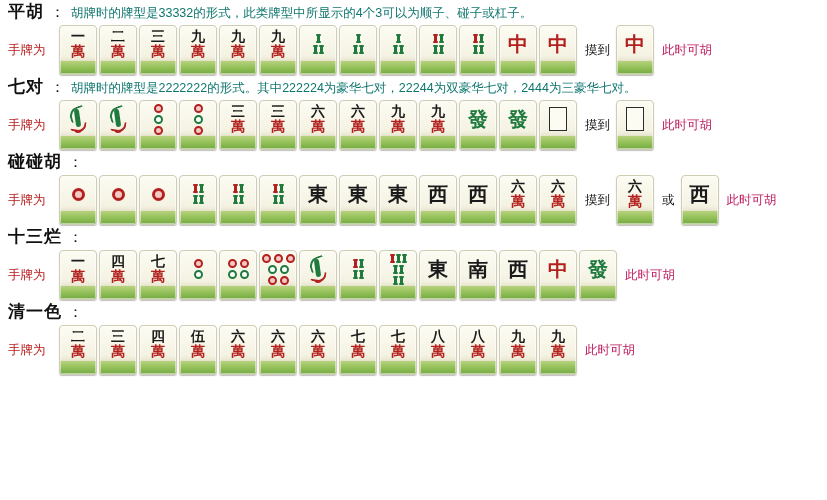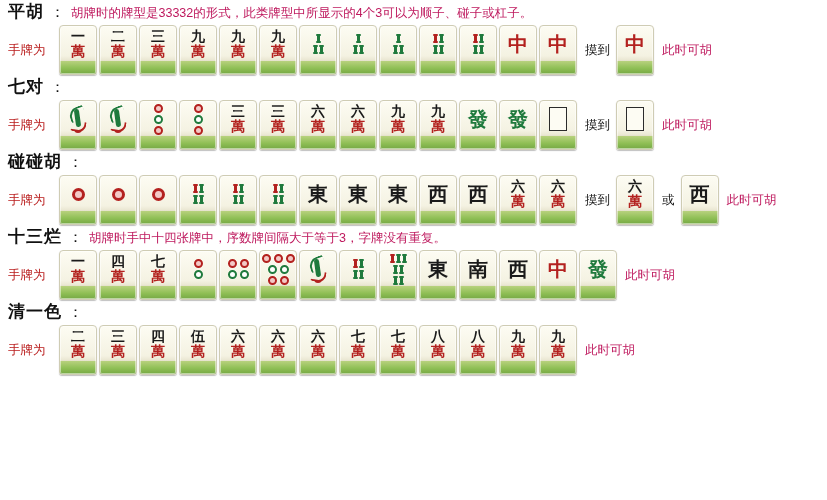--- a/index.html
+++ b/index.html
@@ -14,21 +14,21 @@
 
   .section{position:relative;padding:0 8px;}
 
   .head-row{display:flex;align-items:baseline;gap:6px;margin:0 0 2px 0;}
   .head-title{
     font-size:17px;font-weight:bold;color:#111;letter-spacing:1px;
     white-space:nowrap;
   }
   .head-colon{font-size:15px;color:#111;}
   .head-desc{
-    font-size:12.5px;color:#be185d;line-height:1.35;
+    font-size:12.5px;color:#0f766e;line-height:1.35;
   }
 
   .tiles-row{display:flex;align-items:center;gap:0px;}
   .row-label{
     font-size:12.5px;color:#b91c1c;white-space:nowrap;margin-right:3px;
     min-width:48px;
   }
 
   
   .tile{
@@ -240,20 +240,21 @@
               </div>
             </div>
           </div>
           <div class="tail-text">此时可胡</div>
         </div>
       </div>
       <div class="section">
         <div class="head-row">
           <div class="head-title">七对</div>
           <div class="head-colon">：</div>
+          <div class="head-desc">胡牌时的牌型是2222222的形式。其中222224为豪华七对，22244为双豪华七对，2444为三豪华七对。</div>
         </div>
         <div class="tiles-row">
           <div class="row-label">手牌为</div>
           <div style="display: flex;">
             <div class="tile">
               <div class="face">
                 <div class="bird">
                   <div class="wing"></div>
                   <div class="body"></div>
                   <div class="tail"></div>
@@ -496,21 +497,20 @@
               </div>
             </div>
           </div>
           <div class="tail-text">此时可胡</div>
         </div>
       </div>
       <div class="section">
         <div class="head-row">
           <div class="head-title">十三烂</div>
           <div class="head-colon">：</div>
-          <div class="head-desc">胡牌时手中十四张牌中，序数牌间隔大于等于3，字牌没有重复。</div>
         </div>
         <div class="tiles-row">
           <div class="row-label">手牌为</div>
           <div style="display: flex;">
             <div class="tile">
               <div class="face">
                 <div class="ch-num">一</div>
                 <div class="ch-wan">萬</div>
               </div>
             </div>

